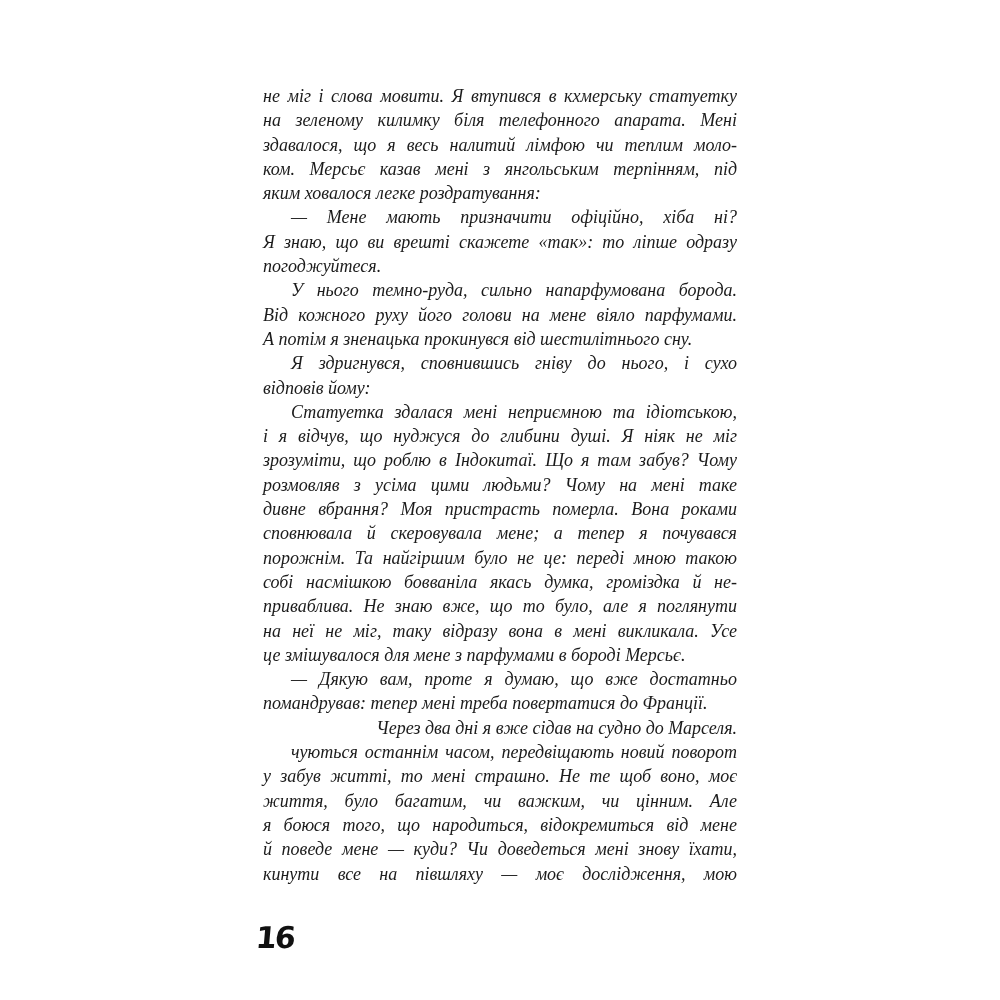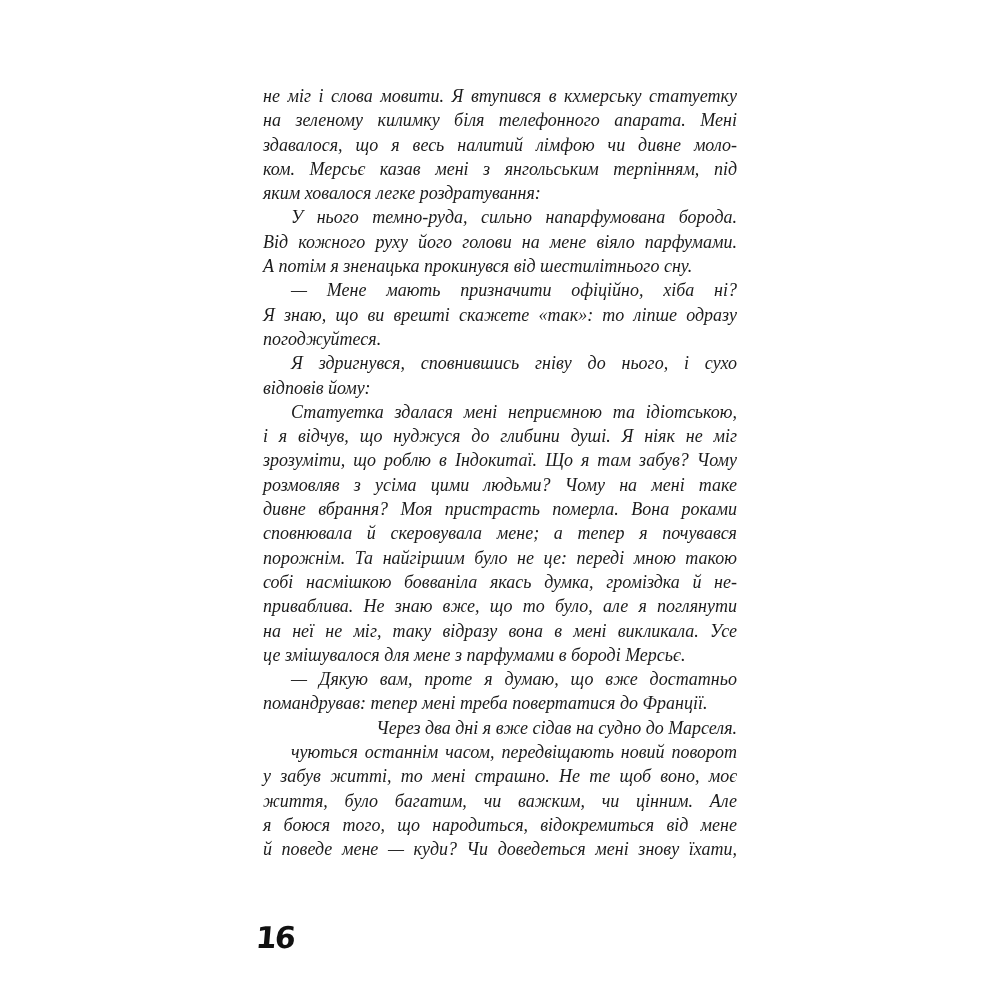--- a/index.html
+++ b/index.html
@@ -60,33 +60,33 @@
   }
 </style>
 </head>
 <body>
 
 <div class="page">
   <div class="text-block" id="text-block">
       <p class="para">
         <span class="line just">не міг і слова мовити. Я втупився в кхмерську статуетку</span>
         <span class="line just">на зеленому килимку біля телефонного апарата. Мені</span>
-        <span class="line just">здавалося, що я весь налитий лімфою чи дивне моло-</span>
+        <span class="line just">здавалося, що я весь налитий лімфою чи теплим моло-</span>
         <span class="line just">ком. Мерсьє казав мені з янгольським терпінням, під</span>
         <span class="line">яким ховалося легке роздратування:</span>
+      </p>
+      <p class="para indent">
+        <span class="line just">— Мене мають призначити офіційно, хіба ні?</span>
+        <span class="line just">Я знаю, що ви врешті скажете «так»: то ліпше одразу</span>
+        <span class="line">погоджуйтеся.</span>
       </p>
       <p class="para indent">
         <span class="line just">У нього темно-руда, сильно напарфумована борода.</span>
         <span class="line just">Від кожного руху його голови на мене віяло парфумами.</span>
         <span class="line">А потім я зненацька прокинувся від шестилітнього сну.</span>
-      </p>
-      <p class="para indent">
-        <span class="line just">— Мене мають призначити офіційно, хіба ні?</span>
-        <span class="line just">Я знаю, що ви врешті скажете «так»: то ліпше одразу</span>
-        <span class="line">погоджуйтеся.</span>
       </p>
       <p class="para indent">
         <span class="line just">Я здригнувся, сповнившись гніву до нього, і сухо</span>
         <span class="line">відповів йому:</span>
       </p>
       <p class="para indent">
         <span class="line just">Статуетка здалася мені неприємною та ідіотською,</span>
         <span class="line just">і я відчув, що нуджуся до глибини душі. Я ніяк не міг</span>
         <span class="line just">зрозуміти, що роблю в Індокитаї. Що я там забув? Чому</span>
         <span class="line just">розмовляв з усіма цими людьми? Чому на мені таке</span>
@@ -104,16 +104,17 @@
       </p>
       <p class="para indent">
         <span class="line">Через два дні я вже сідав на судно до Марселя.</span>
       </p>
       <p class="para indent">
         <span class="line just">чуються останнім часом, передвіщають новий поворот</span>
         <span class="line just">у забув житті, то мені страшно. Не те щоб воно, моє</span>
         <span class="line just">життя, було багатим, чи важким, чи цінним. Але</span>
         <span class="line just">я боюся того, що народиться, відокремиться від мене</span>
         <span class="line just">й поведе мене — куди? Чи доведеться мені знову їхати,</span>
+        <span class="line just">кинути все на півшляху — моє дослідження, мою</span>
       </p>
     </div>
   <div class="page-number">16</div>
 </div>
 
 </body></html>

